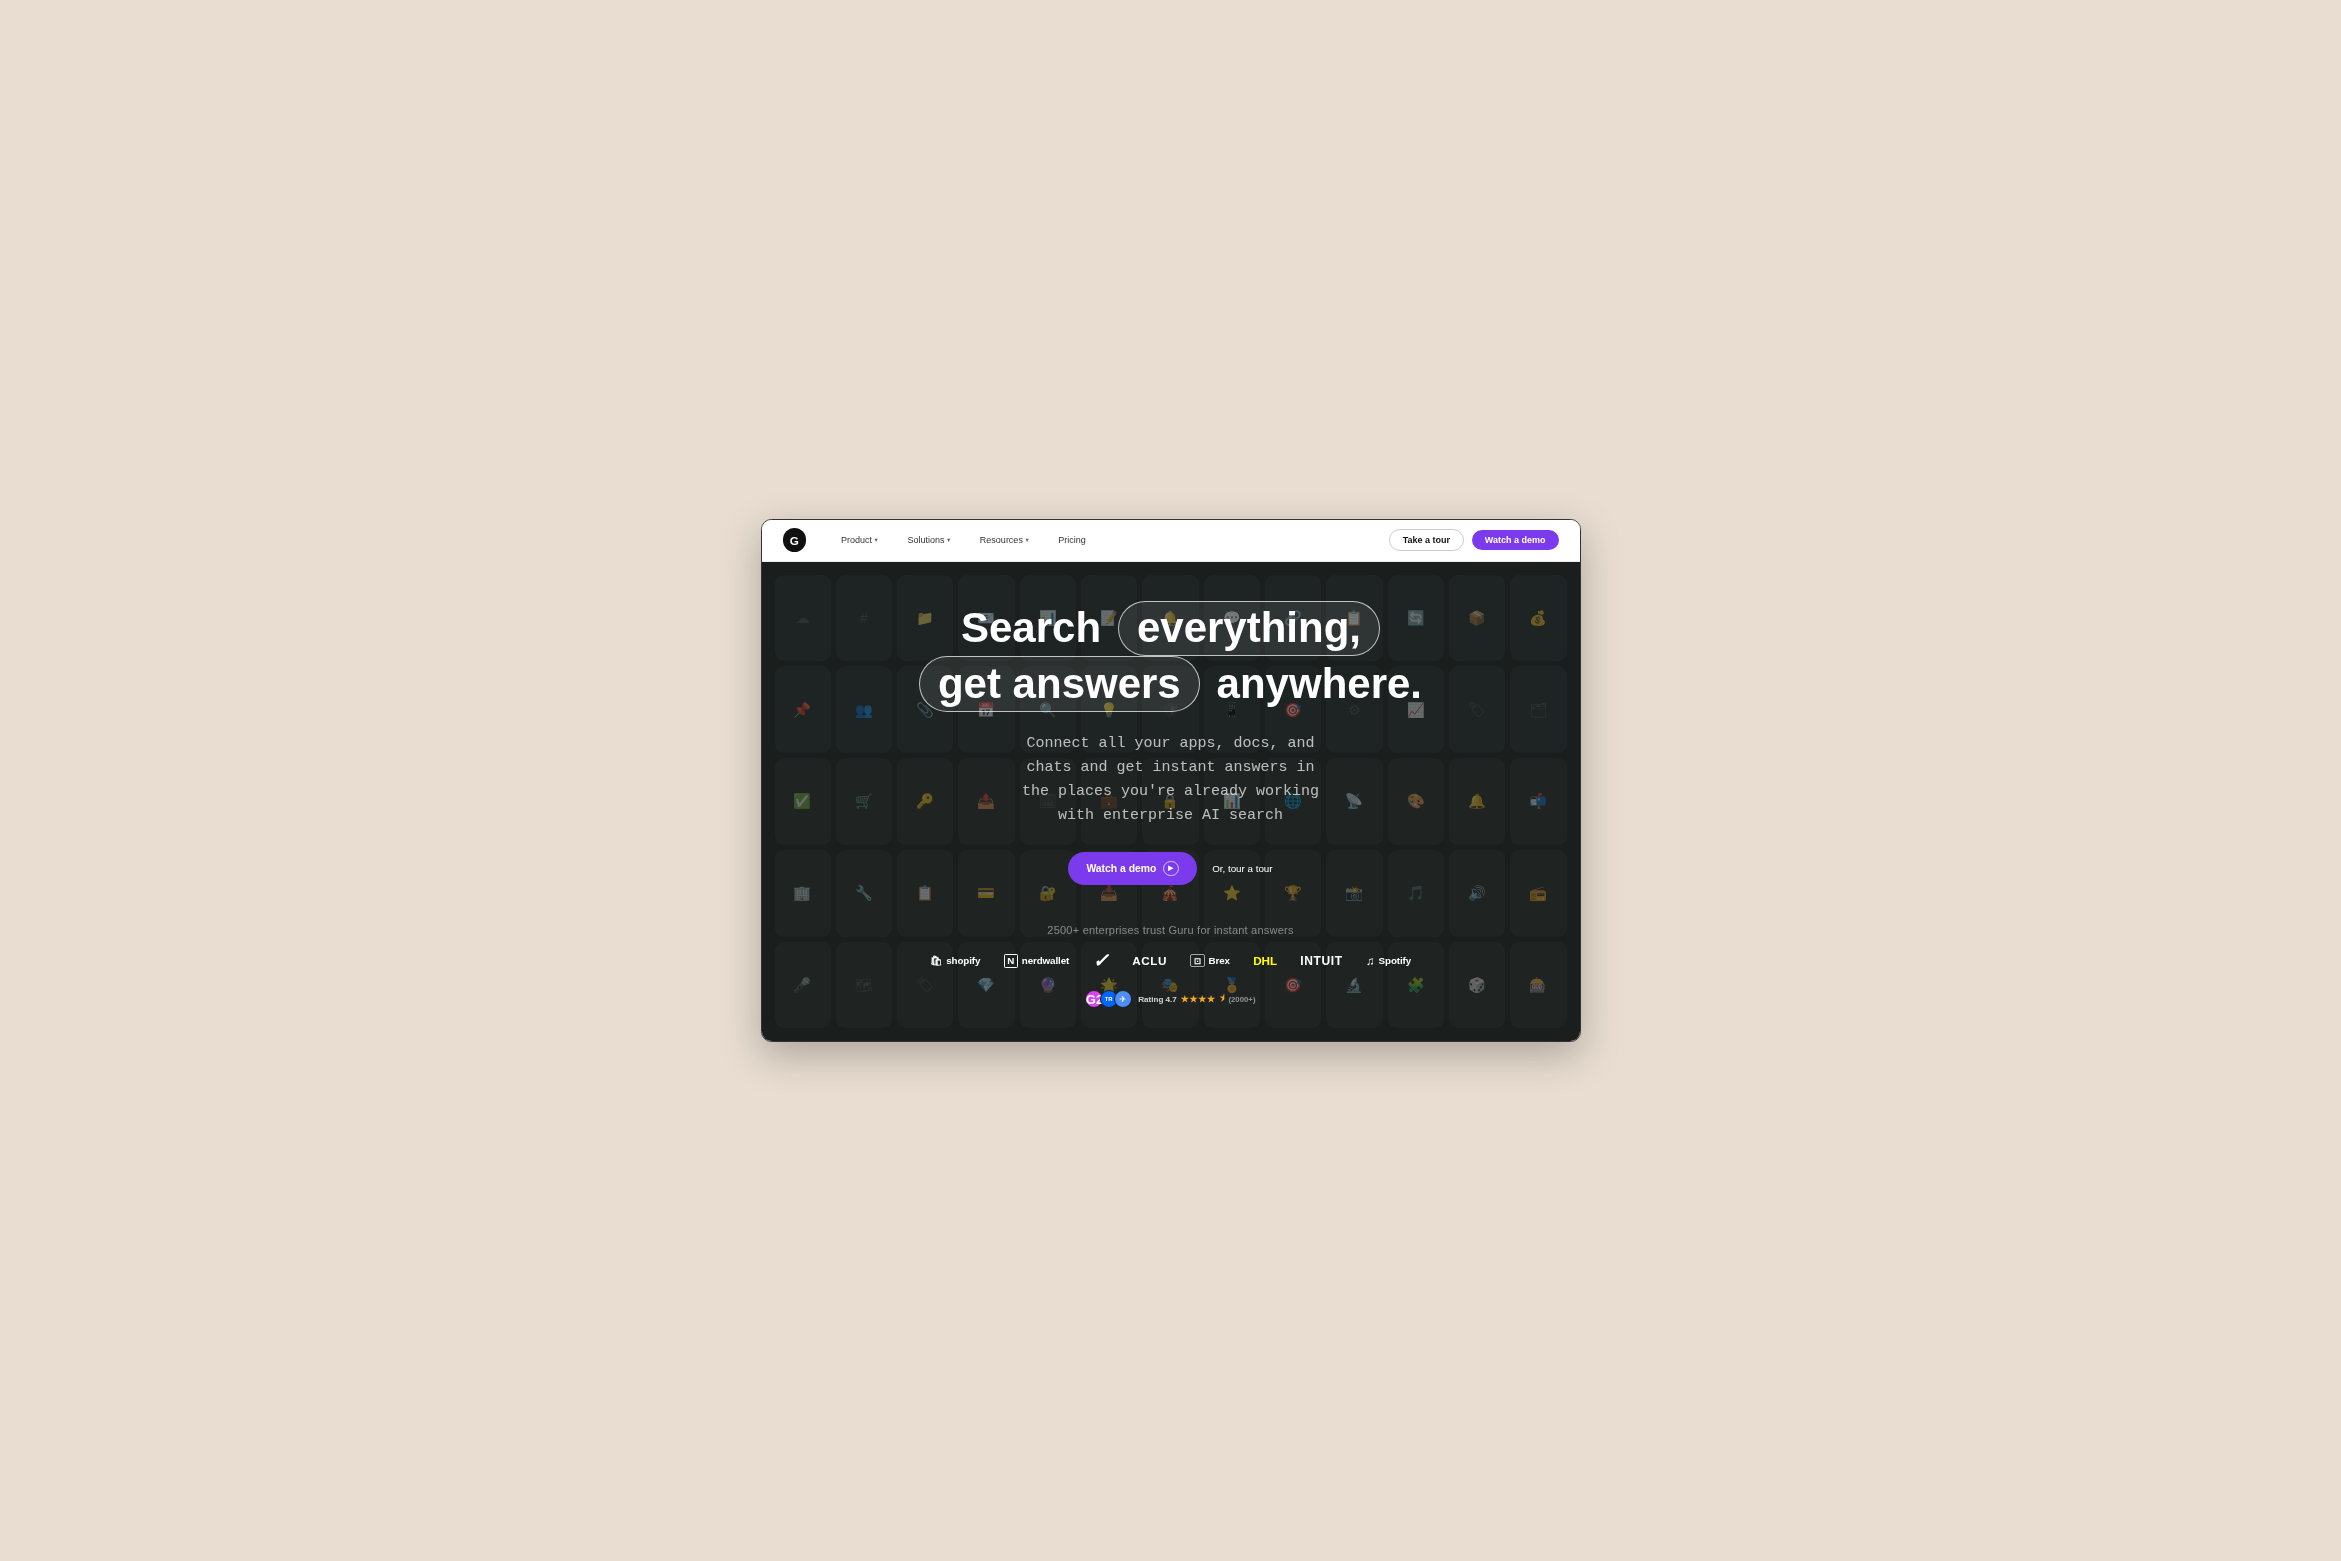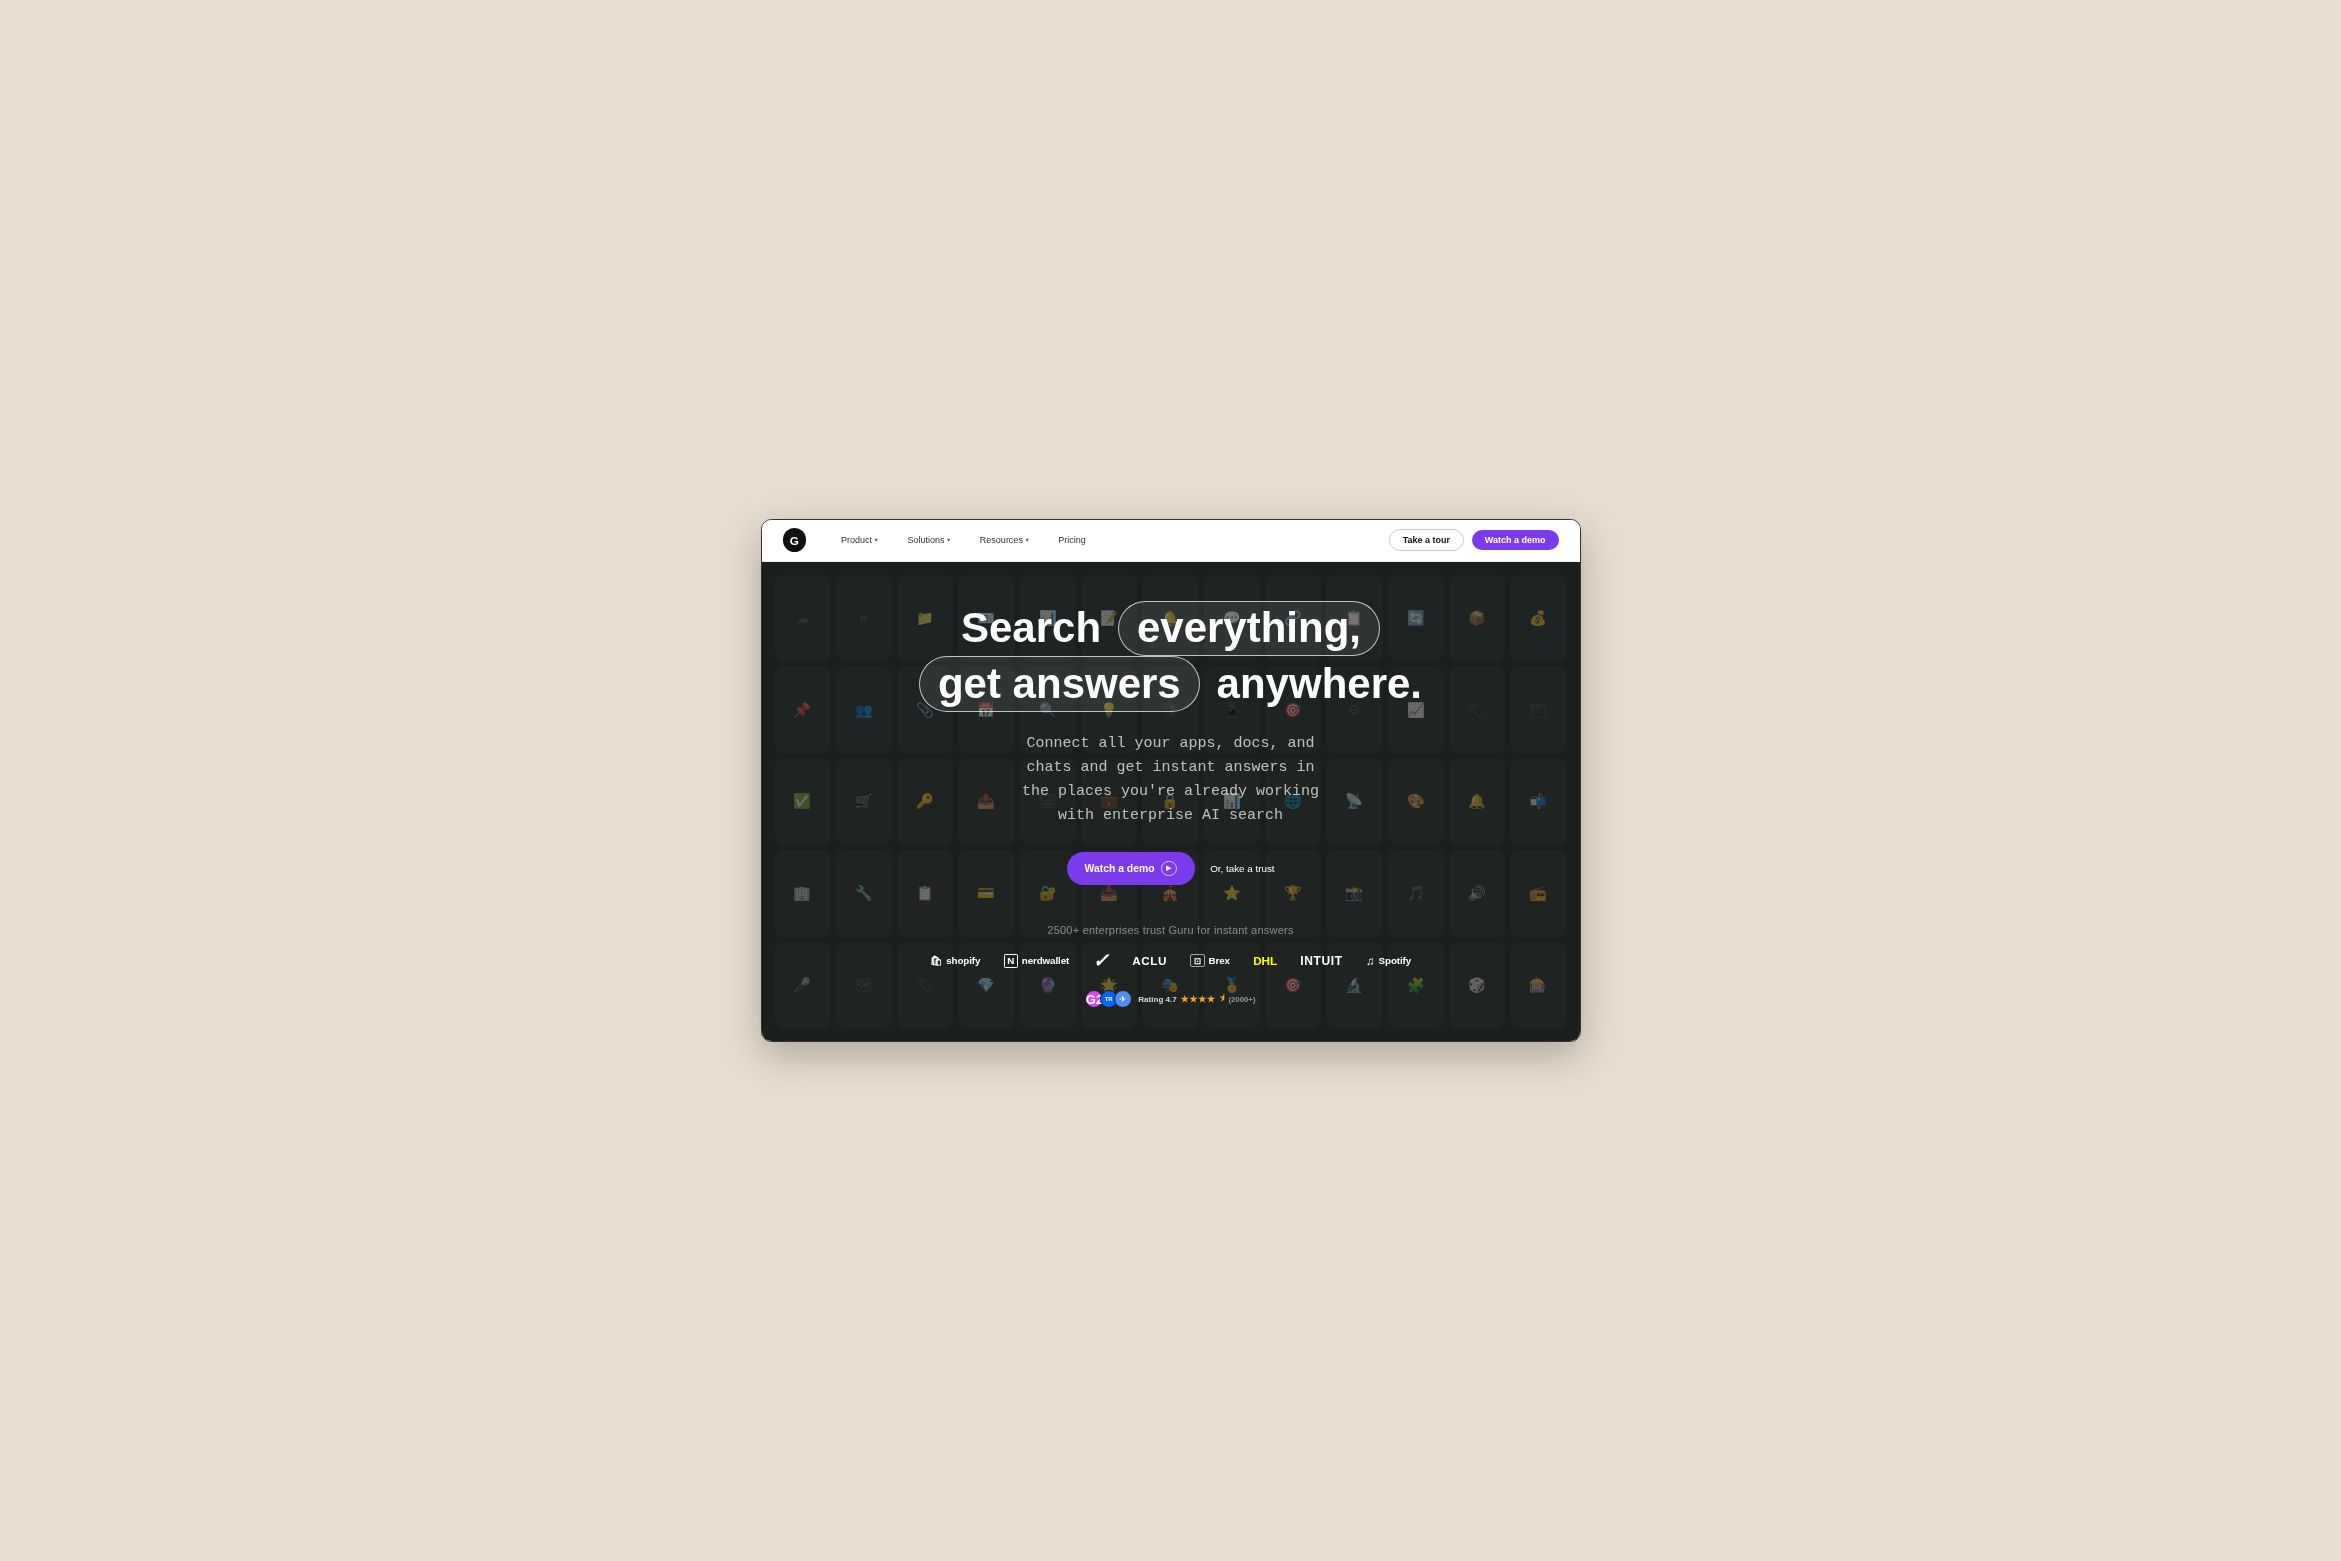--- a/index.html
+++ b/index.html
@@ -471,21 +471,21 @@
         </div>
       </div>
 
       <p class="hero-sub">Connect all your apps, docs, and chats and get instant answers in the places you're already working with enterprise AI search</p>
 
       <div class="hero-cta">
         <button class="btn-watch-demo">
           <span>Watch a demo</span>
           <span class="play-icon">▶</span>
         </button>
-        <span class="or-take-tour">Or, take a trust</span>
+        <span class="or-take-tour">Or, tour a tour</span>
       </div>
 
       <div class="trust-section">
         <p class="trust-text">2500+ enterprises trust Guru for instant answers</p>
 
         <div class="logos-row">
           <span class="logo-item shopify-logo">
             <span>🛍</span>
             <span>shopify</span>
           </span>

